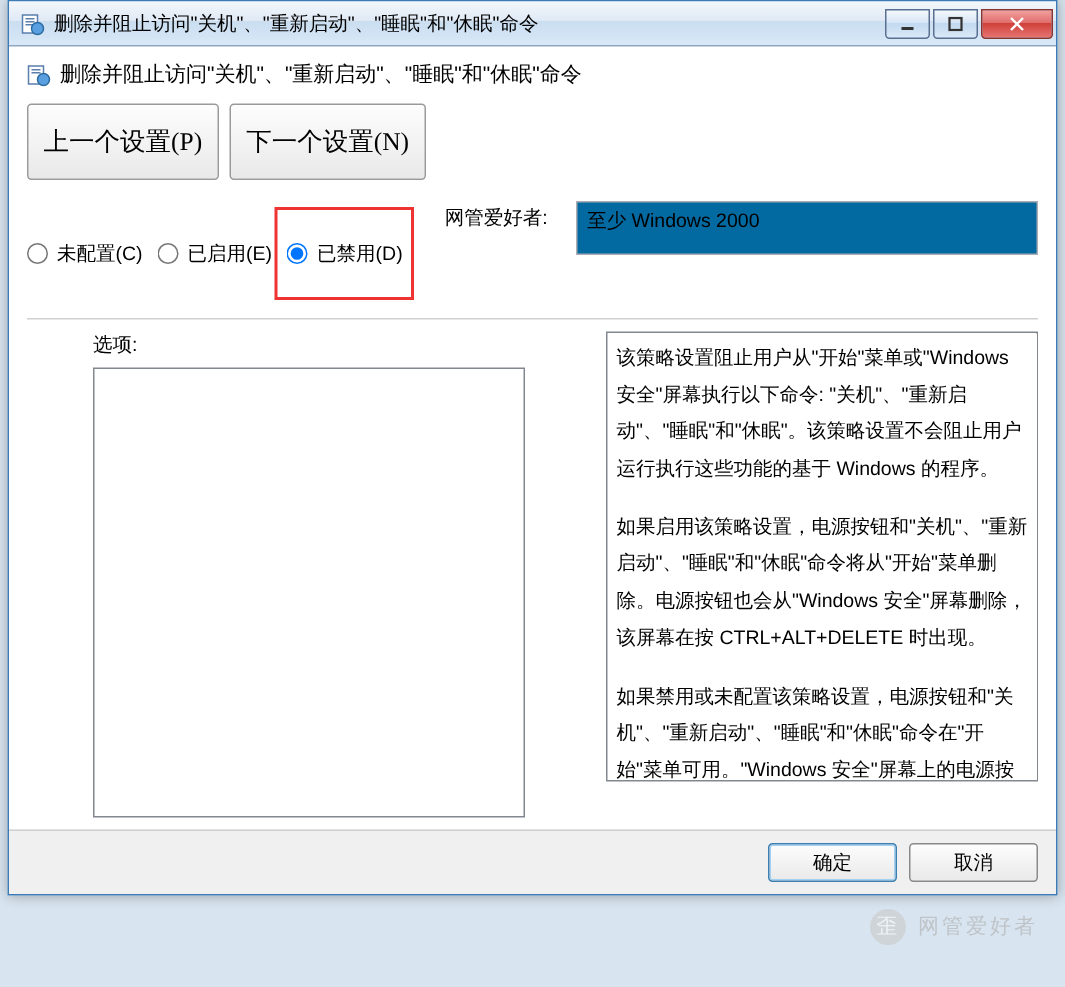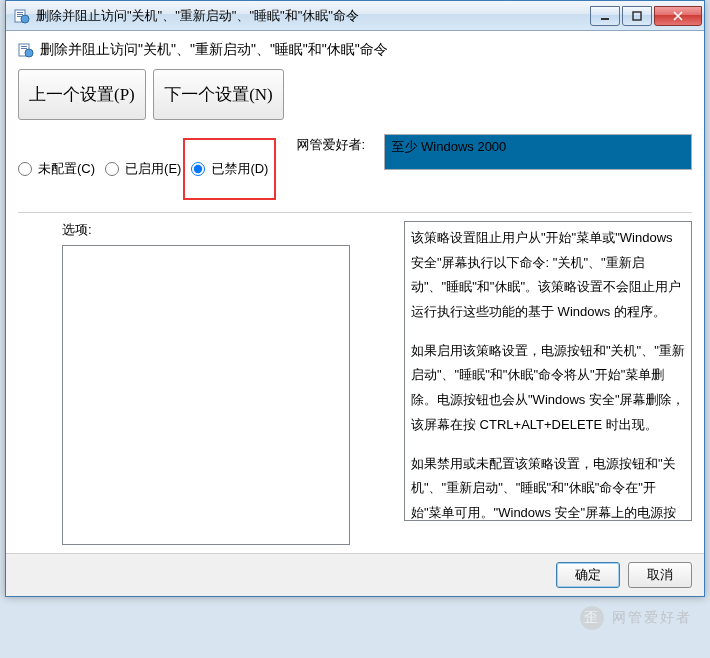--- a/index.html
+++ b/index.html
@@ -27,21 +27,21 @@
     .field-lbl { font-size: 13px; width: 80px; padding-top: 2px; }
     .textarea-note { flex: 1; height: 56px; border: 1px solid #abadb3; resize: none; padding: 2px 4px; font-family: inherit; font-size: 13px; }
     .platform-box { flex: 1; height: 36px; border: 1px solid #abadb3; padding: 3px 6px; font-size: 13px; background: #0369a1; overflow-y: scroll; }
     .sep { border: none; border-top: 1px solid #d0d0d0; margin: 12px 0 8px 0; }
     .cols { display: flex; gap: 10px; }
     .col { flex: 1; display: flex; flex-direction: column; padding-left: 44px; }
     .col-lbl { font-size: 13px; margin-bottom: 6px; }
     .listbox { border: 1px solid #828790; background: #fff; height: 300px; overflow-y: scroll; padding: 4px 6px; font-size: 13px; line-height: 1.9; }
     .listbox p { margin-bottom: 14px; }
     .footer { display: flex; justify-content: flex-end; gap: 8px; padding: 8px 12px; border-top: 1px solid #d0d0d0; background: #f0f0f0; }
-    .btn { padding: 3px 18px; font-size: 13px; background: linear-gradient(to bottom, #fdfdfd, #e9e9e9); border: 1px solid #8a8a8a; border-radius: 3px; cursor: pointer; }
+    .btn { padding: 3px 29px; font-size: 13px; background: linear-gradient(to bottom, #fdfdfd, #e9e9e9); border: 1px solid #8a8a8a; border-radius: 3px; cursor: pointer; }
     .btn.primary { border-color: #3c7fb1; box-shadow: 0 0 0 1px #a3d0f0 inset; }
     .watermark { position: absolute; bottom: 28px; right: 18px; color: #aaa; font-size: 14px; pointer-events: none; opacity: 0.55; letter-spacing: 2px; }
     .wm-circle { display: inline-flex; width: 24px; height: 24px; border-radius: 50%; background: #c8c8c8; align-items: center; justify-content: center; color: #fff; font-size: 14px; margin: 0 2px; }
   </style>
 </head>
 <body>
 
 <div class="window">
   <div class="titlebar">
     <svg class="titlebar-icon" viewBox="0 0 16 16">

